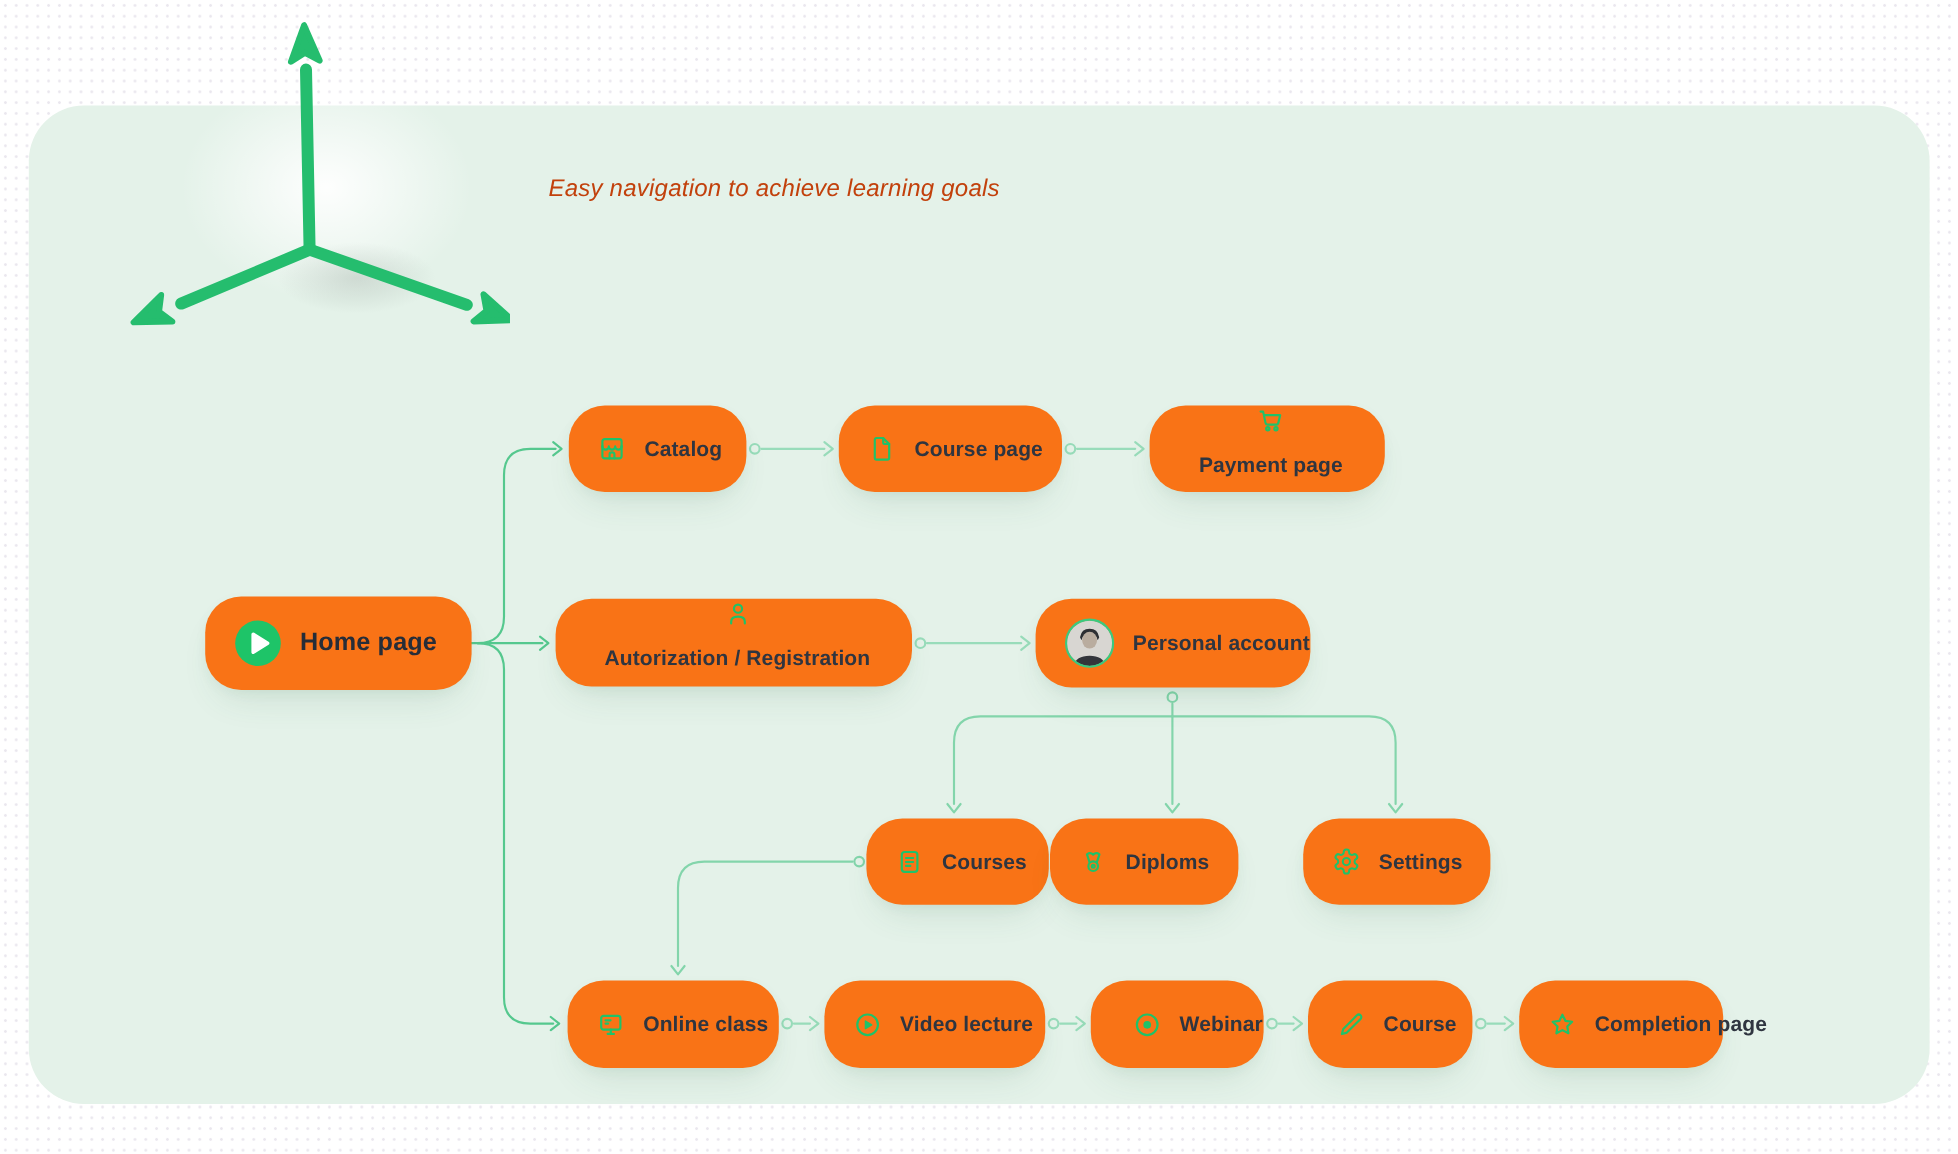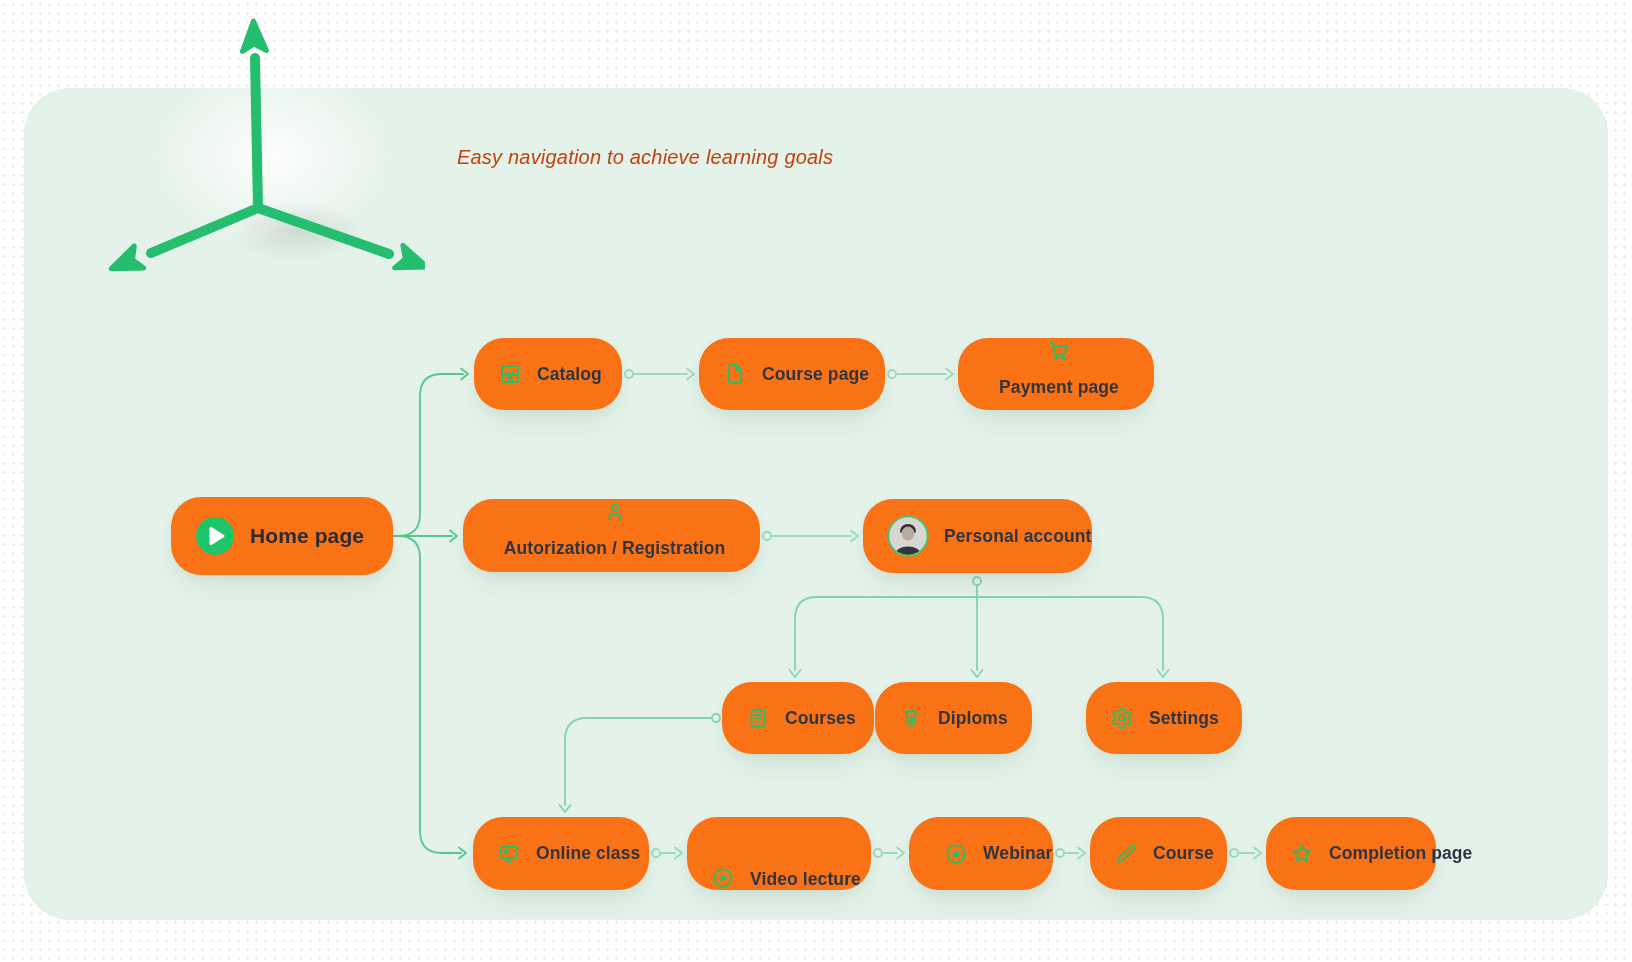--- a/index.html
+++ b/index.html
@@ -233,21 +233,21 @@
   <svg class="nicon" width="24" height="24" viewBox="0 0 24 24" fill="none" stroke="#1fc269" stroke-width="1.8" stroke-linecap="round" stroke-linejoin="round">
     <rect x="4" y="4.5" width="16" height="11.5" rx="2"></rect>
     <path d="M7.6 8.3 h4.2"></path>
       <path d="M7.6 11 h2.2"></path>
     <path d="M12 16 v3"></path>
       <path d="M9.4 19.6 h5.2"></path>
   </svg>
   <span class="label">Online class</span>
 </div>
 
-<div class="node" style="left:687px;top:817px;width:184px;height:73px;align-items:flex-end;">
+<div class="node" style="left:687px;top:817px;width:184px;height:73px;">
   <svg class="nicon" width="24" height="24" viewBox="0 0 24 24" fill="none" stroke="#1fc269" stroke-width="1.8" stroke-linecap="round" stroke-linejoin="round">
     <circle cx="12" cy="12" r="8.6"></circle>
     <polygon points="10.2,8.9 15.4,12 10.2,15.1" fill="#1fc269" stroke="#1fc269" stroke-width="1.2"></polygon>
   </svg>
   <span class="label">Video lecture</span>
 </div>
 
 <div class="node" style="left:909px;top:817px;width:144px;height:73px;padding-left:35px;">
   <svg class="nicon" width="24" height="24" viewBox="0 0 24 24" fill="none" stroke="#1fc269" stroke-width="1.8">
     <circle cx="12" cy="12" r="8.6"></circle>

